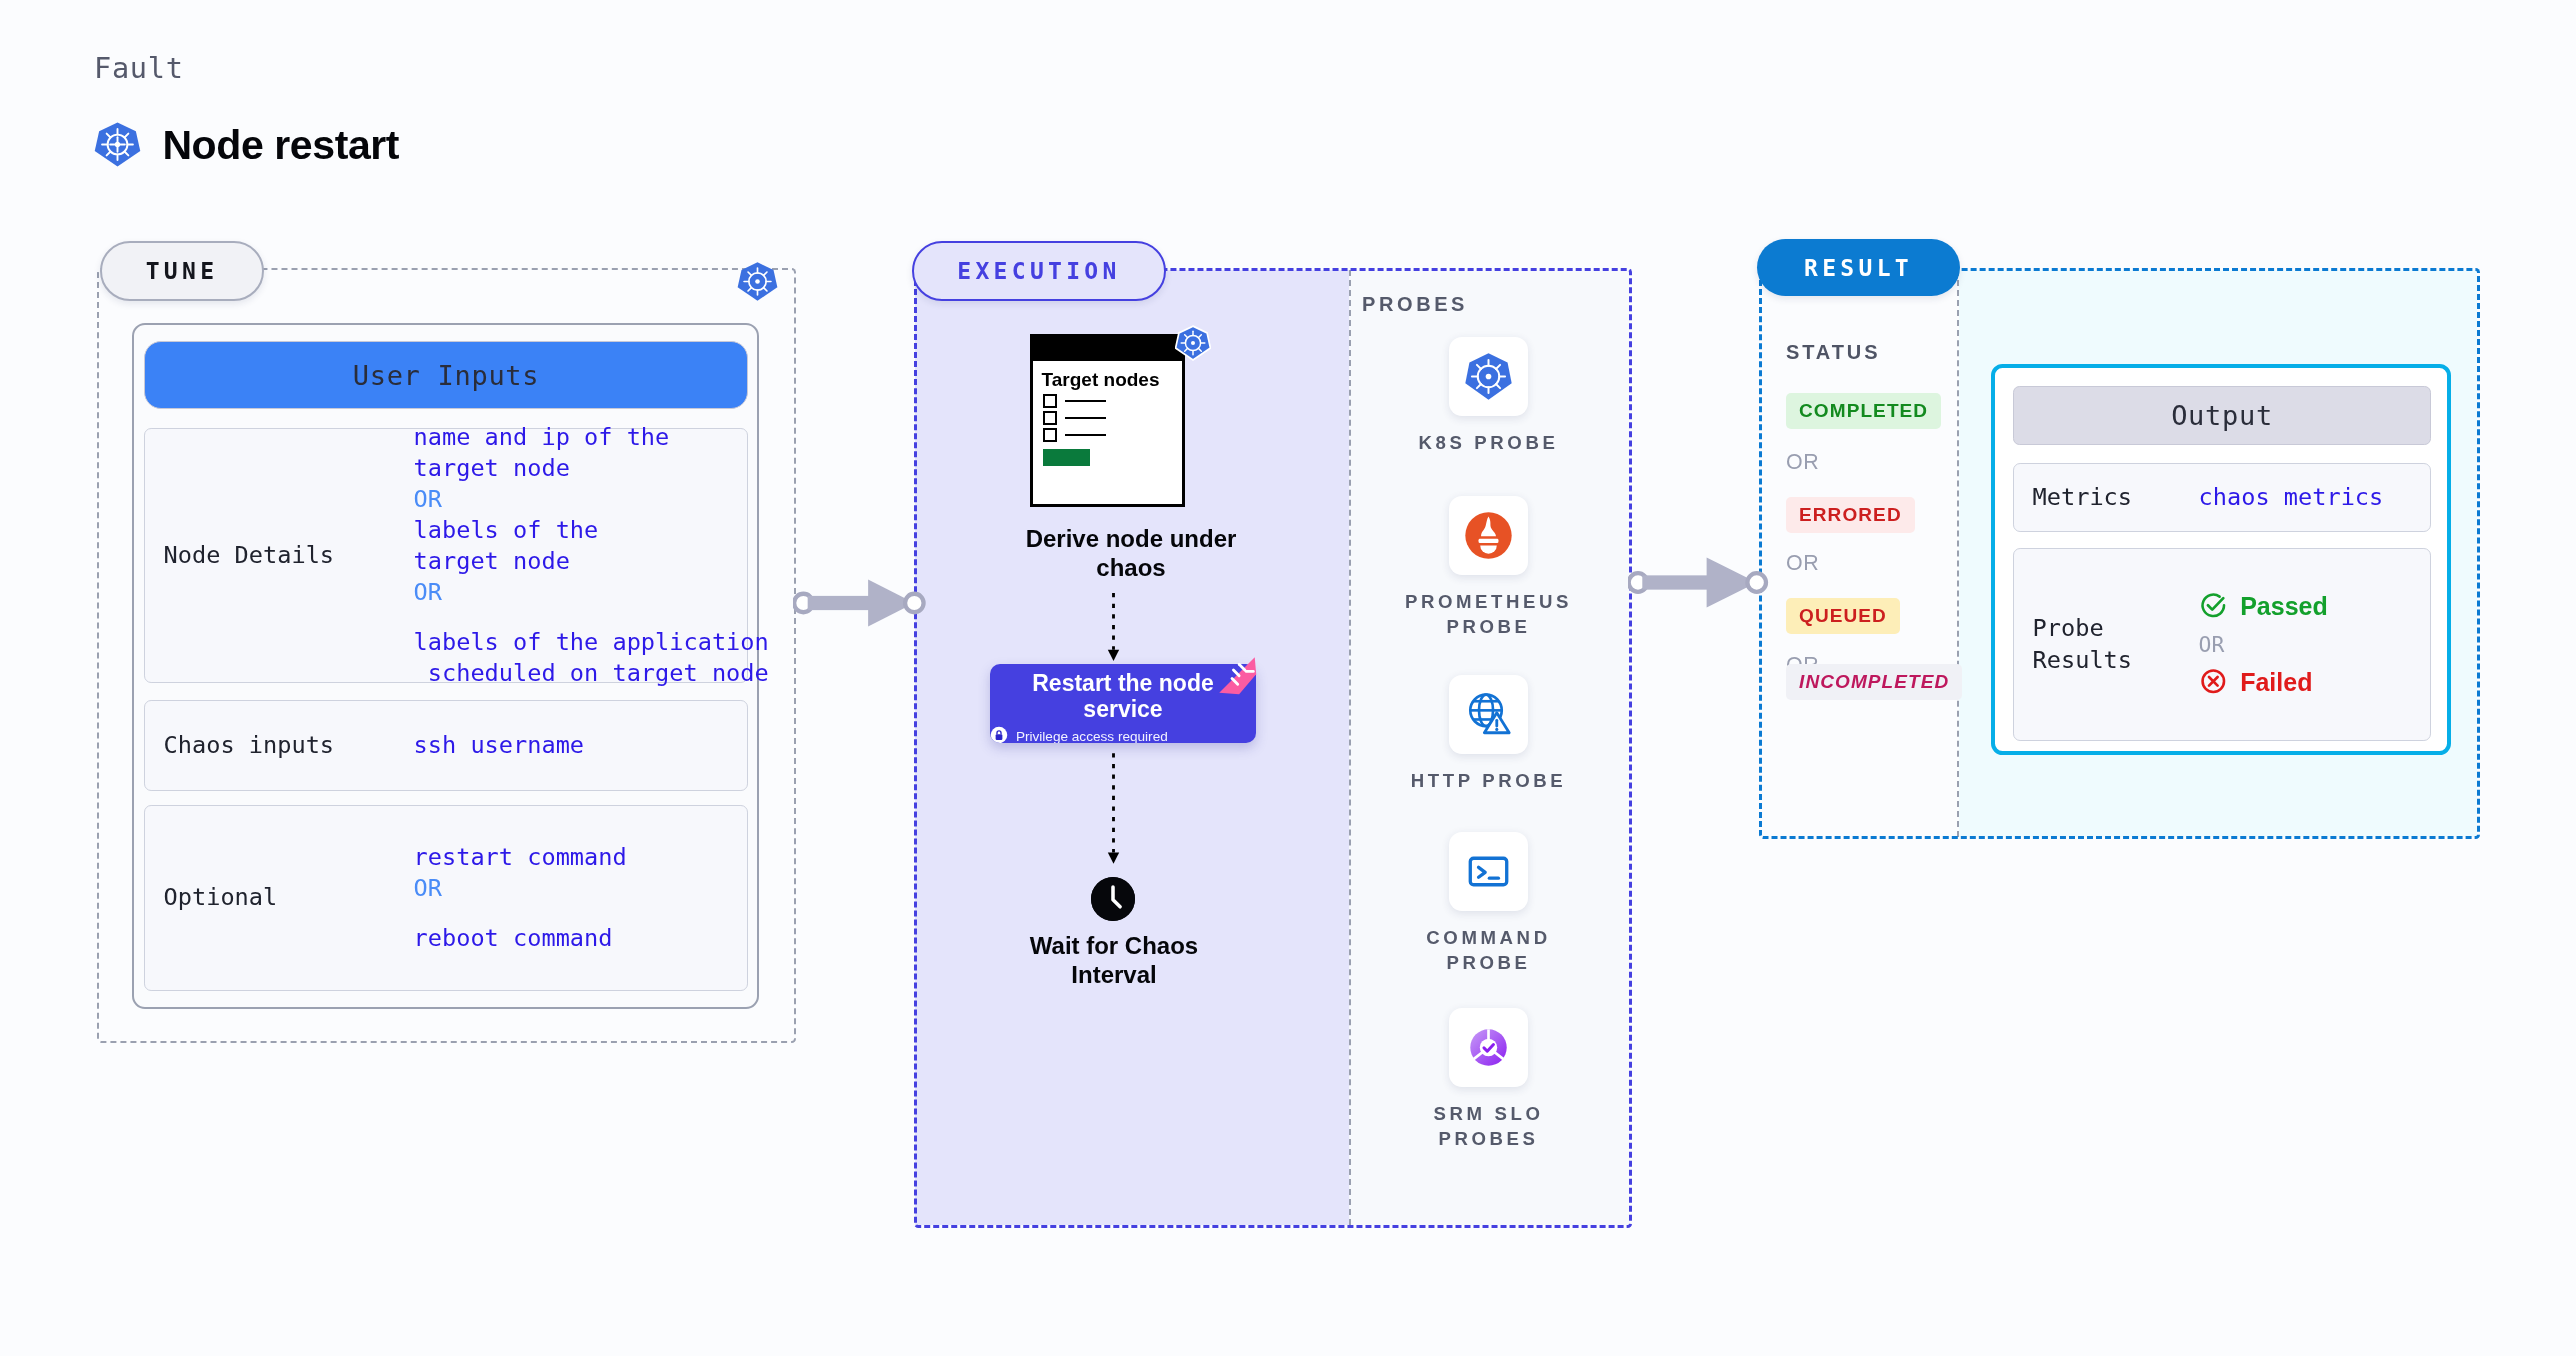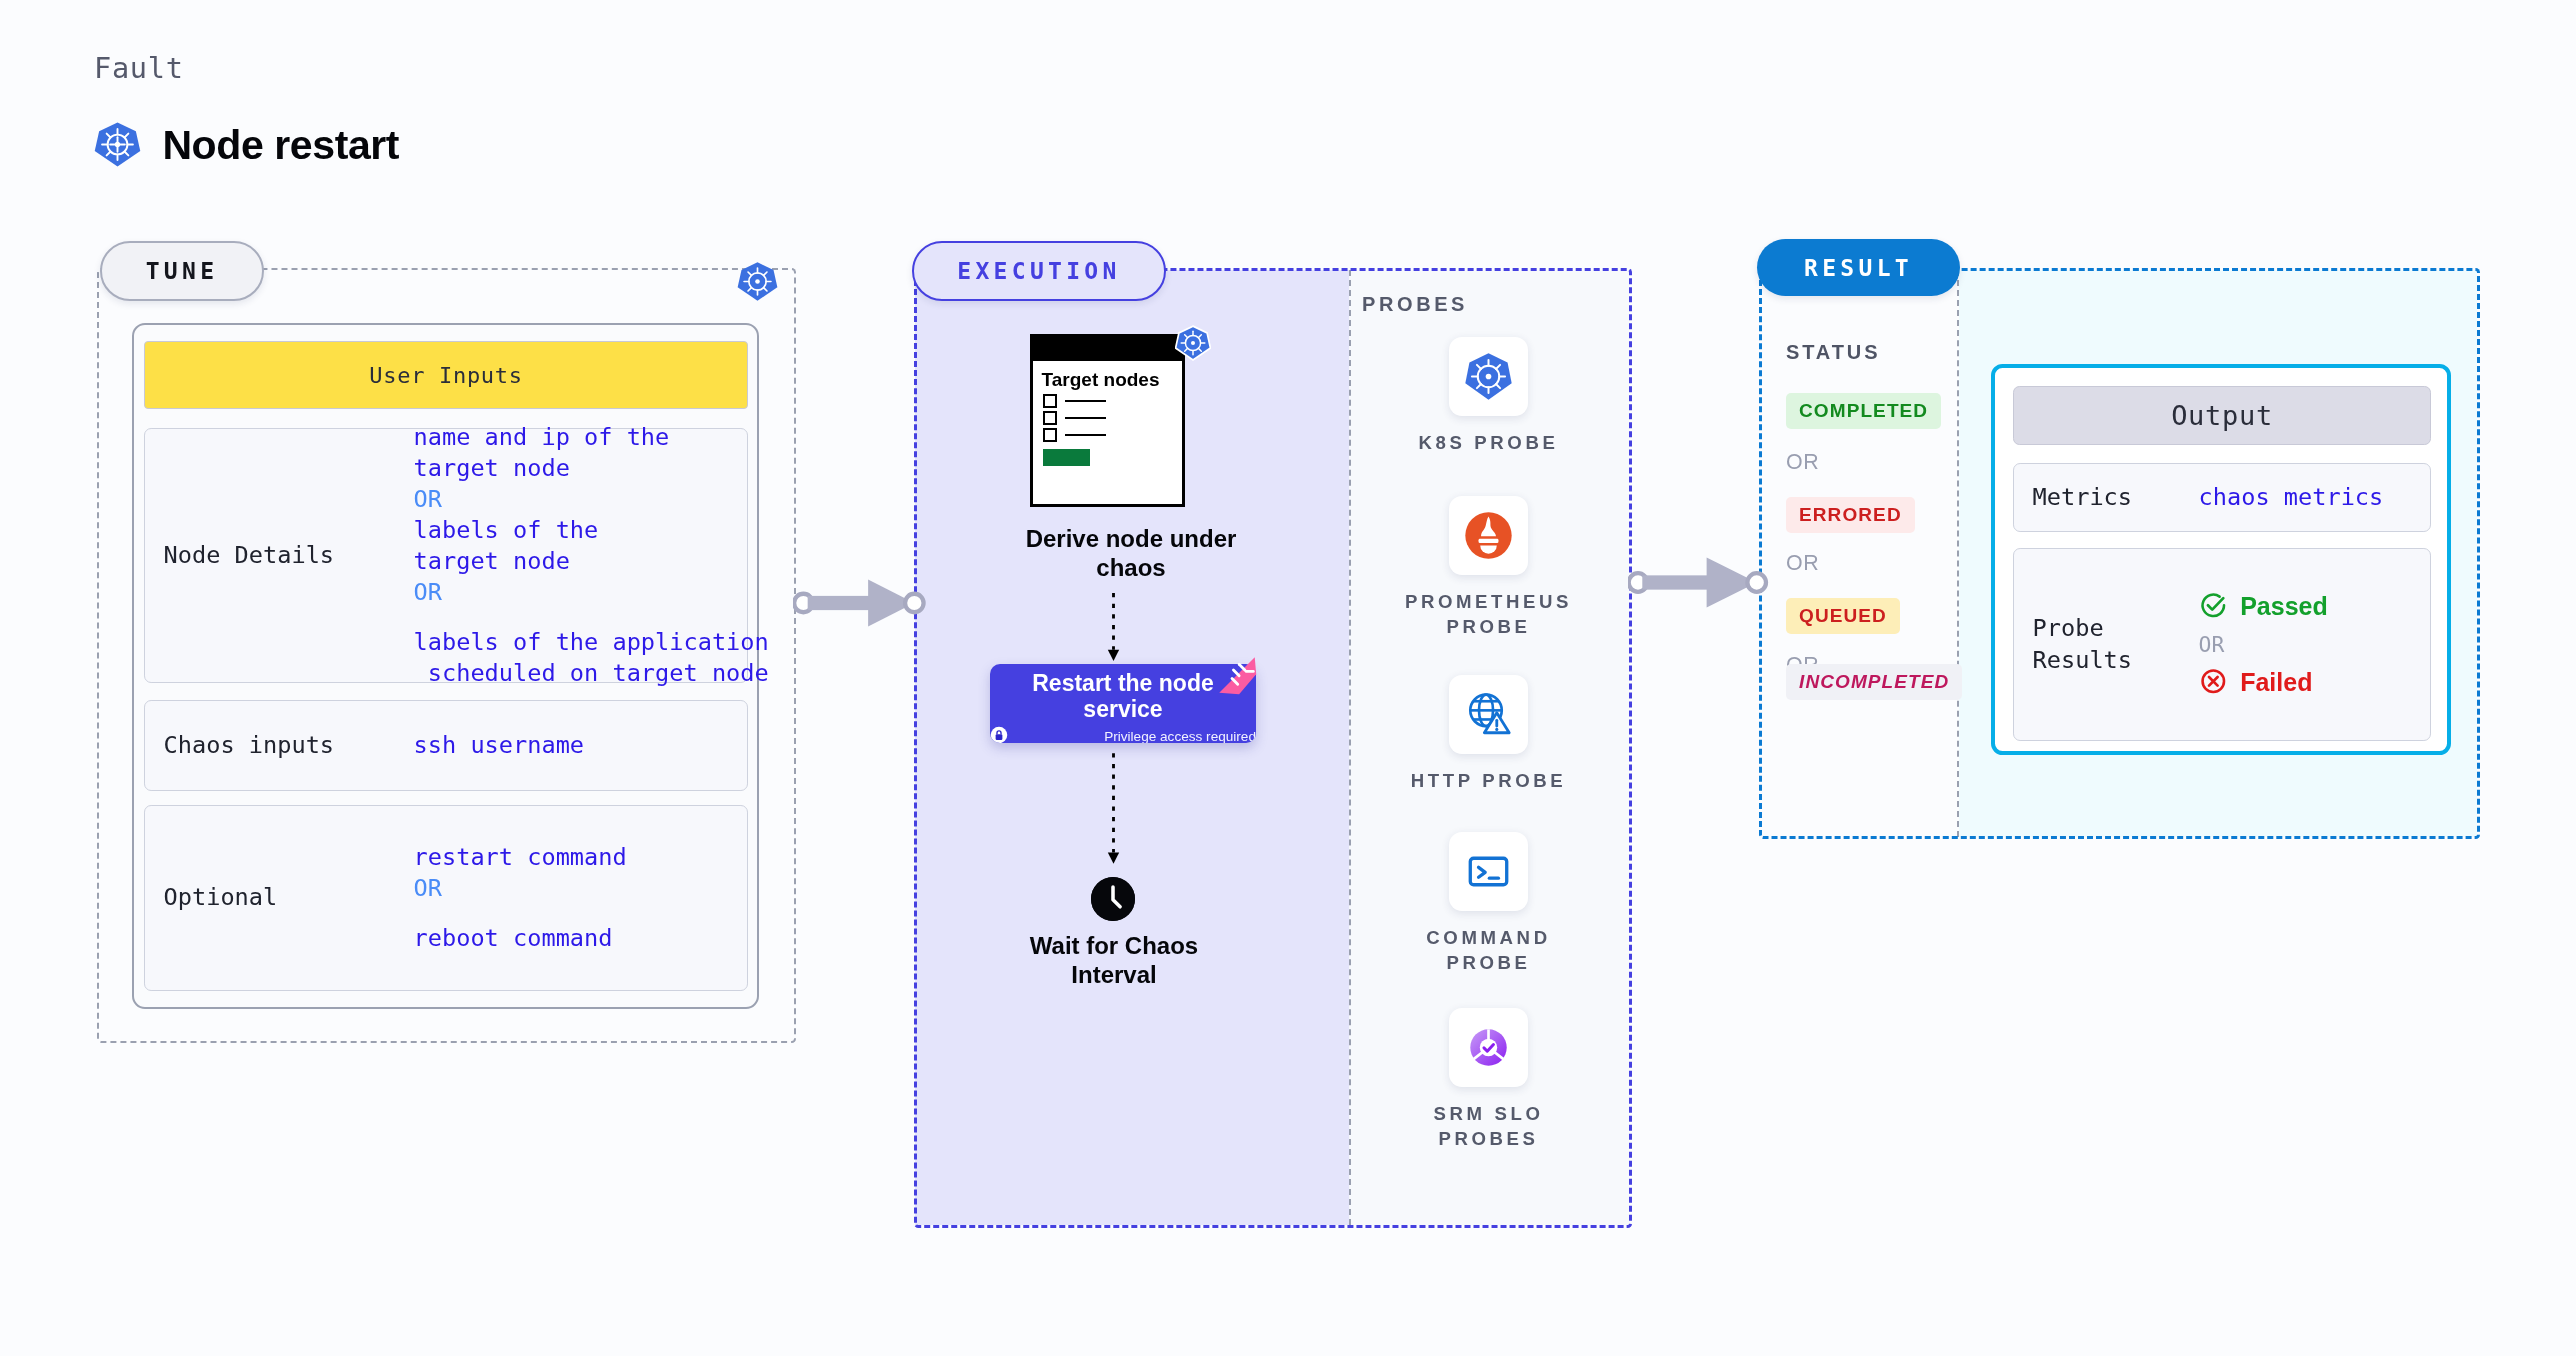--- a/index.html
+++ b/index.html
@@ -55,23 +55,23 @@
     background:transparent;
   }
   #tune-k8s-badge{position:absolute;left:737px;top:261px;z-index:30;}
 
   #user-inputs-card{
     position:absolute;left:132px;top:323px;width:623px;height:682px;
     border:2.9px solid #9ba1b1;border-radius:13px;background:#fafbfd;
   }
   #user-inputs-head{
     position:absolute;left:144px;top:341px;width:602px;height:66px;
-    background:#fde047;border:1.4px solid #c8c9d7;border-radius:4px;
+    background:#3b82f6;border:1.4px solid #c8c9d7;border-radius:17px;
     display:flex;align-items:center;justify-content:center;
-    font-size:22px;color:#2a2d3a;letter-spacing:0.7px;
+    font-size:27px;color:#2a2d3a;letter-spacing:0.7px;
   }
 
   .kv-card{
     position:absolute;
     background:#f7f8fc;border:1.4px solid #ced2de;border-radius:7.1px;
     display:flex;align-items:center;
   }
   .kv-key{
     width:250px;flex:0 0 250px;padding-left:18.6px;
     font-size:23.6px;color:#20232e;line-height:1.32;
@@ -128,21 +128,21 @@
     position:absolute;left:990px;top:664px;width:266px;height:79px;
     background:#4540e0;border-radius:10px;
     box-shadow:0 5px 11.4px rgba(60,60,160,.25);
     overflow:hidden;
   }
   #restart-title{
     padding-top:7.1px;text-align:center;color:#fff;
     font-size:23px;font-weight:bold;line-height:1.12;
   }
   #restart-sub-row{
-    display:flex;align-items:center;justify-content:space-between;gap:7.9px;margin-top:3.6px;
+    display:flex;align-items:center;justify-content:flex-start;gap:7.9px;margin-top:3.6px;
   }
   #restart-sub{color:#f2f2ff;font-size:13.6px;}
   #chaos-burst{position:absolute;left:1215px;top:653px;z-index:30;}
 
   #clock-icon{
     position:absolute;left:1091px;top:877px;width:44px;height:44px;
     border-radius:50%;background:#06070b;
   }
   #wait-label{
     position:absolute;left:996px;top:932px;width:236px;text-align:center;

